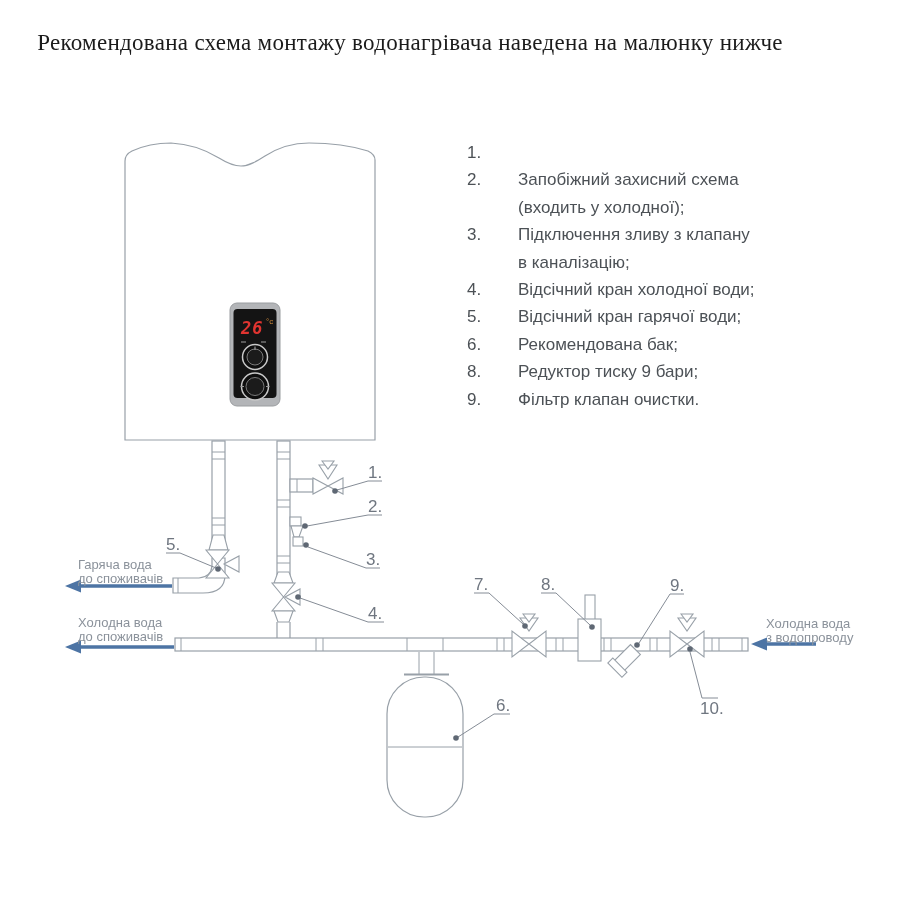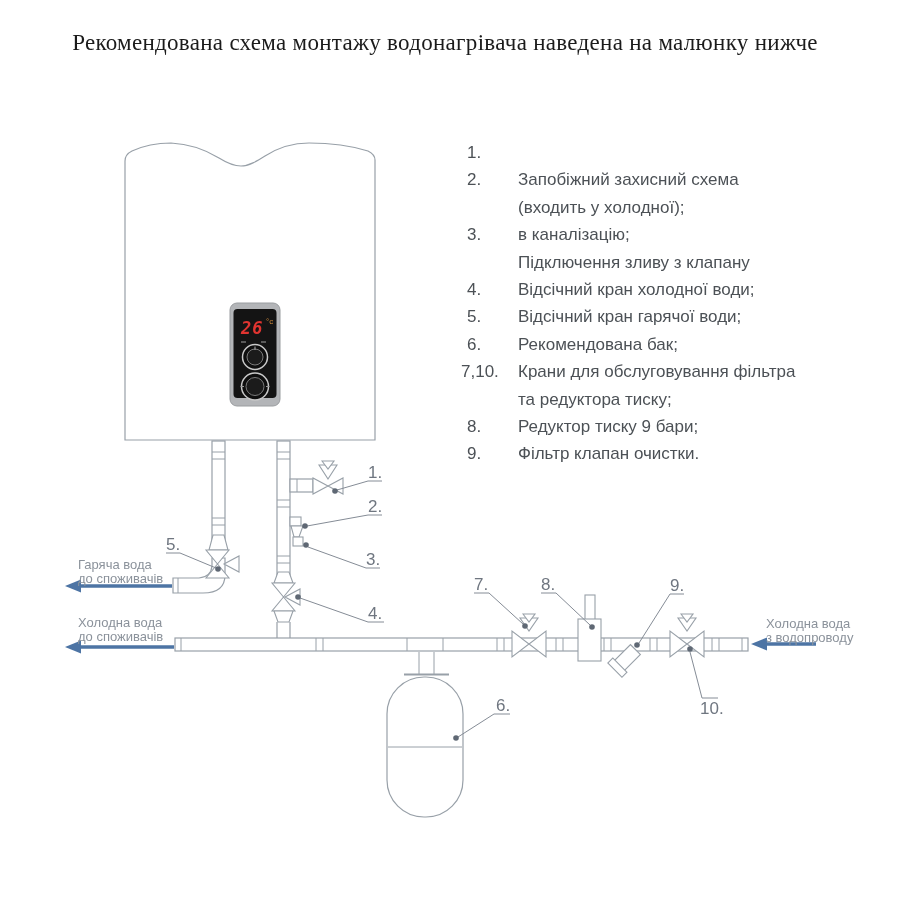--- a/index.html
+++ b/index.html
@@ -1,19 +1,19 @@
 <!DOCTYPE html>
 <html><head>
 <meta charset="utf-8">
 <style>
   html,body{margin:0;padding:0;background:#ffffff;}
   body{width:900px;height:900px;position:relative;font-family:"Liberation Sans",sans-serif;overflow:hidden;}
   .page-title{
-    position:absolute;left:0;top:30px;width:796px;text-align:center;
-    font-family:"Liberation Serif",serif;font-size:23px;color:#1b1b1b;letter-spacing:.3px;padding-left:47px;
+    position:absolute;left:12px;top:30px;width:796px;text-align:center;
+    font-family:"Liberation Serif",serif;font-size:23px;color:#1b1b1b;letter-spacing:.3px;
   }
   .legend{
     position:absolute;left:461px;top:139px;width:410px;
     font-size:17px;color:#4c5156;line-height:27.4px;
   }
   .lg-row{display:grid;grid-template-columns:57px 1fr;}
   .lg-num{padding-left:6px;}
   .diagram-svg{position:absolute;left:0;top:0;}
   .pipe{fill:#ffffff;stroke:#98a0a8;stroke-width:1.2;}
   .tick{stroke:#98a0a8;stroke-width:1;fill:none;}
@@ -37,22 +37,22 @@
   <div class="lg-row">
     <div class="lg-num">2.</div>
     <div class="lg-text">
         <div>Запобіжний захисний схема</div>
         <div>(входить у холодної);</div>
       </div>
   </div>
   <div class="lg-row">
     <div class="lg-num">3.</div>
     <div class="lg-text">
+        <div>Підключення зливу з клапану</div>
         <div>в каналізацію;</div>
-        <div>Підключення зливу з клапану</div>
       </div>
   </div>
   <div class="lg-row">
     <div class="lg-num">4.</div>
     <div class="lg-text">
         <div>Відсічний кран холодної води;</div>
         <div></div>
       </div>
   </div>
   <div class="lg-row">
@@ -60,27 +60,20 @@
     <div class="lg-text">
         <div>Відсічний кран гарячої води;</div>
         <div></div>
       </div>
   </div>
   <div class="lg-row">
     <div class="lg-num">6.</div>
     <div class="lg-text">
         <div>Рекомендована бак;</div>
         <div></div>
-      </div>
-  </div>
-  <div class="lg-row">
-    <div class="lg-num" style="padding-left:0">7,10.</div>
-    <div class="lg-text">
-        <div>Крани для обслуговування фільтра</div>
-        <div>та редуктора тиску;</div>
       </div>
   </div>
   <div class="lg-row">
     <div class="lg-num">8.</div>
     <div class="lg-text">
         <div>Редуктор тиску 9 бари;</div>
         <div></div>
       </div>
   </div>
   <div class="lg-row">

